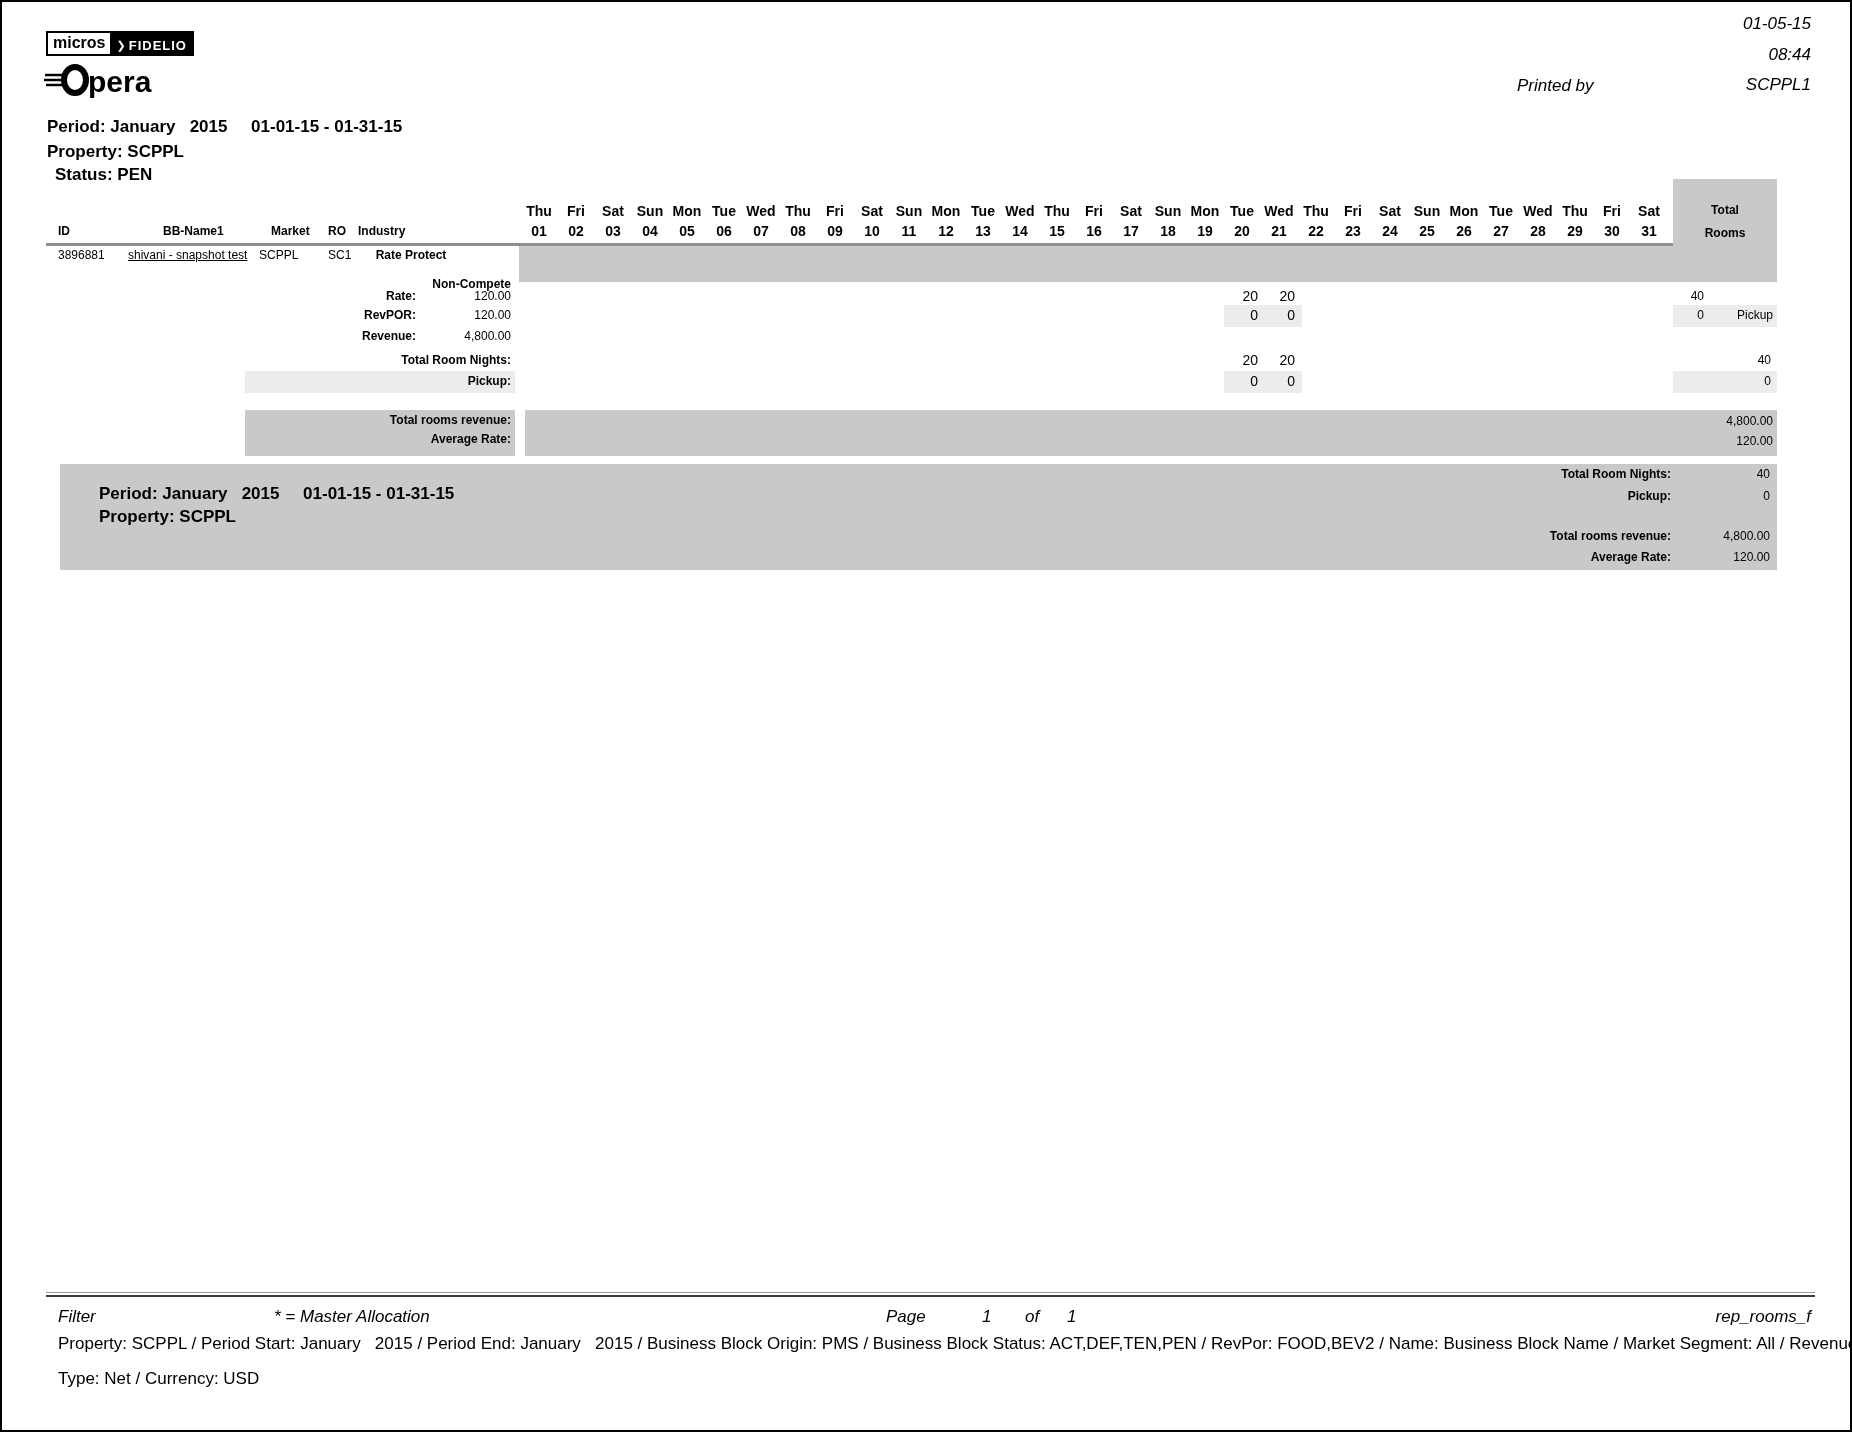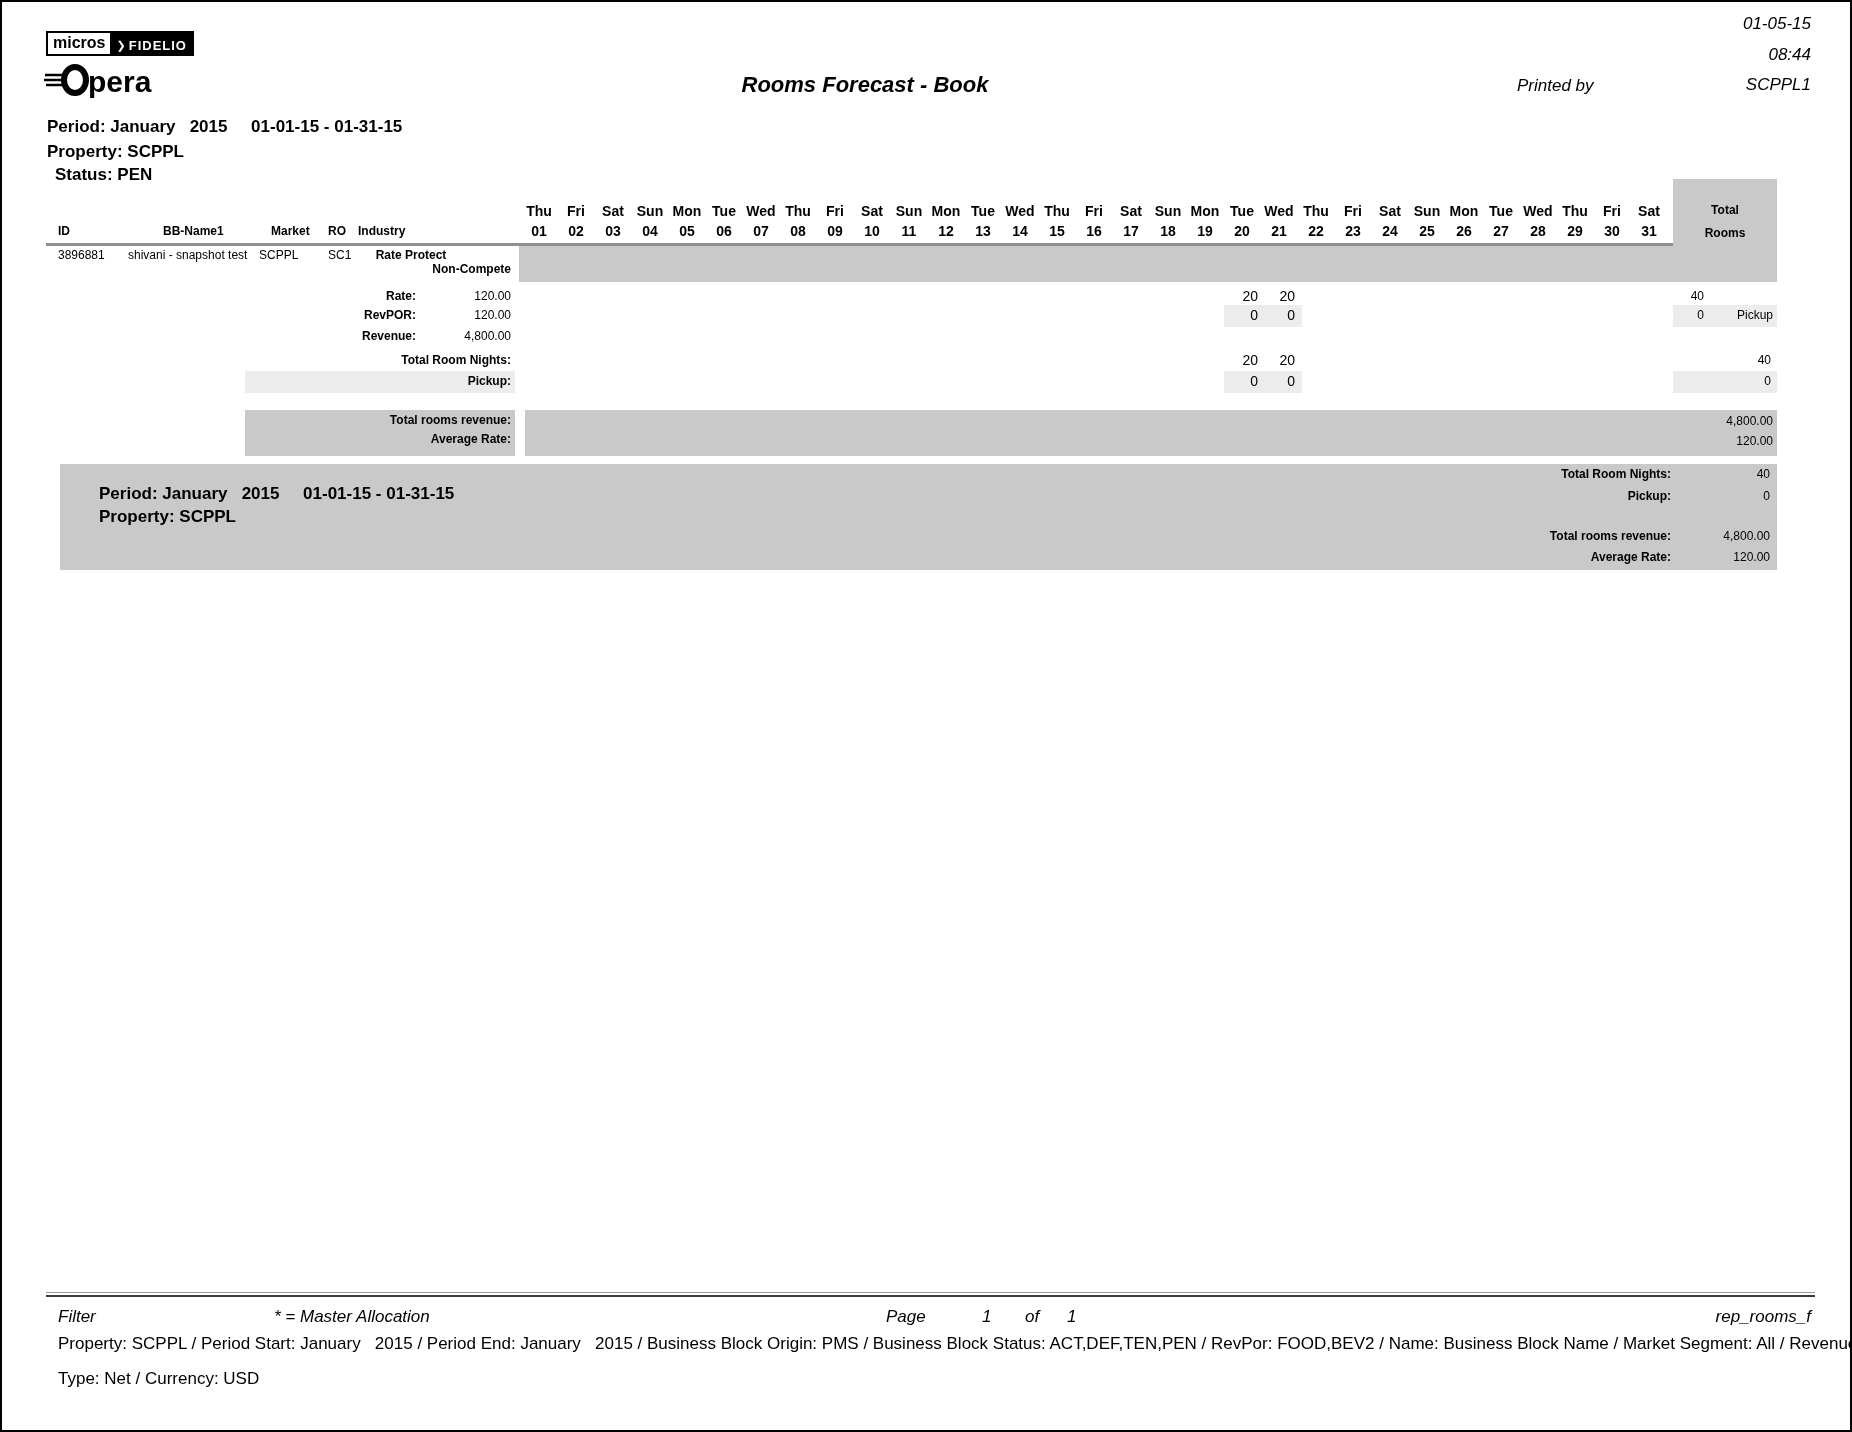--- a/index.html
+++ b/index.html
@@ -48,21 +48,20 @@
   <div class="abs" style="left:42px;top:60px;">
     <svg width="120" height="40" viewBox="0 0 120 40">
       <line x1="1" y1="13" x2="22" y2="13" stroke="#000" stroke-width="2.5"></line>
       <line x1="0" y1="18" x2="19" y2="18" stroke="#000" stroke-width="2.5"></line>
       <line x1="2" y1="23" x2="22" y2="23" stroke="#000" stroke-width="2.5"></line>
       <ellipse cx="31" cy="18" rx="11" ry="13" fill="none" stroke="#000" stroke-width="6"></ellipse>
       <text x="44" y="30" font-family="Liberation Sans, sans-serif" font-size="30" font-weight="bold">pera</text>
     </svg>
   </div>
 
-  <div class="abs i b center" style="left:563px;top:70px;width:600px;font-size:22px;">Rooms Forecast - Book</div>
 
   <div class="abs i t17 right" style="right:39px;top:12px;width:120px;">01-05-15</div>
   <div class="abs i t17 right" style="right:39px;top:43px;width:120px;">08:44</div>
   <div class="abs i t17" style="left:1515px;top:74px;">Printed by</div>
   <div class="abs i t17 right" style="right:39px;top:73px;width:140px;">SCPPL1</div>
 
   <div class="abs b t17 pre" style="left:45px;top:115px;">Period: January   2015     01-01-15 - 01-31-15</div>
   <div class="abs b t17" style="left:45px;top:140px;">Property: SCPPL</div>
   <div class="abs b t17" style="left:53px;top:163px;">Status: PEN</div>
 
@@ -201,25 +200,25 @@
   <div class="abs b t14" style="left:161px;top:222px;">BB-Name1</div>
   <div class="abs b t14" style="left:269px;top:222px;">Market</div>
   <div class="abs b t14" style="left:326px;top:222px;">RO</div>
   <div class="abs b t14" style="left:356px;top:222px;">Industry</div>
 
   <div class="rule" style="left:44px;top:241px;width:1627px;height:3px;"></div>
 
   <div class="abs band-dark" style="left:517px;top:244px;width:1154px;height:36px;"></div>
 
   <div class="abs t14" style="left:56px;top:246px;">3896881</div>
-  <div class="abs t14" style="left:126px;top:246px;">shivani - snapshot test</div>
+  <div class="abs t14" style="left:126px;top:246px;text-decoration:underline;">shivani - snapshot test</div>
   <div class="abs t14" style="left:257px;top:246px;">SCPPL</div>
   <div class="abs t14" style="left:326px;top:246px;">SC1</div>
   <div class="abs b t14 right" style="right:1339px;top:246px;width:200px;text-align:center;">Rate Protect</div>
-  <div class="abs b t14 right" style="right:1339px;top:260px;width:200px;text-align:right;">Non-Compete</div>
+  <div class="abs b t14 right" style="right:1339px;top:275px;width:200px;text-align:right;">Non-Compete</div>
 
   <div class="abs b t14 right" style="right:1434px;top:287px;width:120px;">Rate:</div>
   <div class="abs t14 right" style="right:1339px;top:287px;width:90px;">120.00</div>
   <div class="abs t14 right" style="right:146px;top:287px;width:60px;">40</div>
 
   <div class="abs band-light" style="left:1222px;top:303px;width:78px;height:22px;"></div>
   <div class="abs band-light" style="left:1671px;top:303px;width:104px;height:22px;"></div>
   <div class="abs b t14 right" style="right:1434px;top:306px;width:120px;">RevPOR:</div>
   <div class="abs t14 right" style="right:1339px;top:306px;width:90px;">120.00</div>
   <div class="abs t14 right" style="right:146px;top:306px;width:60px;">0</div>

